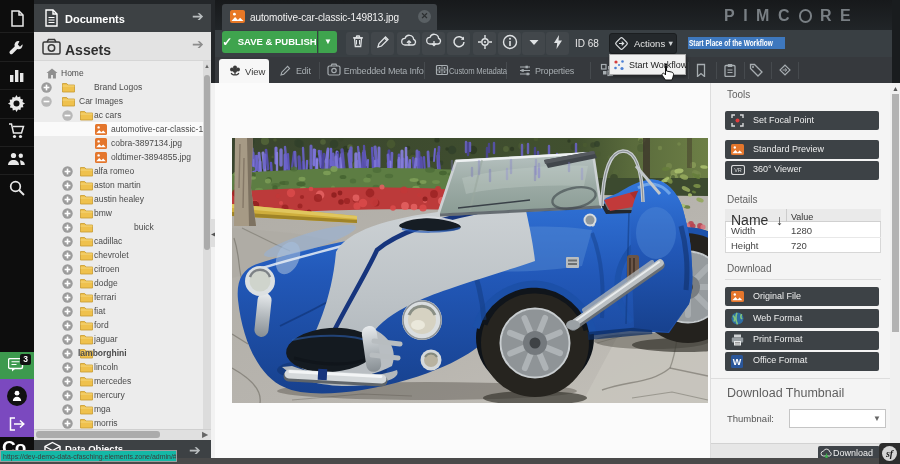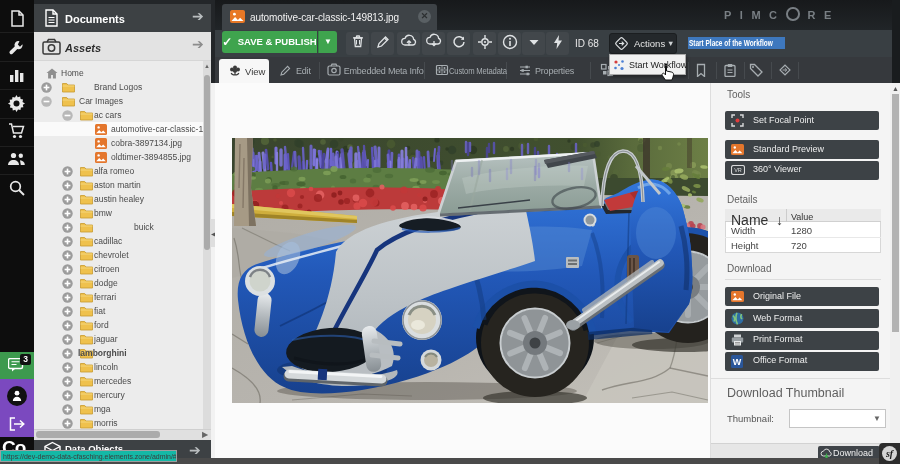--- a/index.html
+++ b/index.html
@@ -81,21 +81,21 @@
   <span class="abs" style="left:31px;top:9px;font-size:11px;font-weight:bold;">Documents</span>
   <span class="abs" style="left:158px;top:4px;font-size:14px;color:#b9bdbf;">➔</span>
 </div>
 
 <div class="abs" style="left:34px;top:32px;width:177px;height:29px;background:#e3e3e3;border-bottom:1px solid #d6d6d6;color:#2e2e2e;">
   <svg class="abs" style="left:8px;top:6px" width="19" height="17" viewBox="0 0 19 17">
       <rect x="1" y="4" width="17" height="12" rx="1.5" fill="none" stroke="#3a3a3a" stroke-width="1.5"></rect>
       <path d="M5 4l1.5-2.5h6L14 4" fill="none" stroke="#3a3a3a" stroke-width="1.5"></path>
       <circle cx="9.5" cy="10" r="3.2" fill="none" stroke="#3a3a3a" stroke-width="1.5"></circle>
     </svg>
-  <span class="abs" style="left:31px;top:10px;font-size:11px;font-weight:bold;font-style:italic;">Assets</span>
+  <span class="abs" style="left:31px;top:10px;font-size:14px;font-weight:bold;">Assets</span>
   <span class="abs" style="left:158px;top:4px;font-size:14px;color:#8d8d8d;">➔</span>
 </div>
 
 <div id="tree" class="abs" style="left:34px;top:61px;width:177px;height:368px;background:#ececec;overflow:hidden;font-size:8.5px;color:#4a4a4a;">
 <svg class="abs" style="left:12px;top:7.0px" width="12" height="11" viewBox="0 0 12 11">
       <path d="M6 0.5L0.5 5h1.6v5.5h3V7h1.8v3.5h3V5h1.6z" fill="#8f8f8f"></path>
     </svg>
 <span class="abs" style="left:27px;top:7.0px;">Home</span>
 <svg class="abs" style="left:7px;top:21.2px" width="11" height="11" viewBox="0 0 11 11">
       <circle cx="5.5" cy="5.5" r="5.2" fill="#9c9c9c"></circle>
@@ -362,21 +362,21 @@
 <div class="abs" style="left:222px;top:4px;width:215px;height:26px;background:#3e4347;border-radius:3px 3px 0 0;">
   <svg class="abs" style="left:8px;top:6px" width="15" height="13" viewBox="0 0 15 13">
       <rect width="15" height="13" rx="2" fill="#e87826"></rect>
       <circle cx="4.4" cy="4.2" r="1.4" fill="#fff"></circle>
       <path d="M1.5 11l3.6-4 2.8 3 2.2-2.2 3.4 3.2z" fill="#fff"></path>
     </svg>
   <span class="abs" style="left:28px;top:8px;font-size:10px;letter-spacing:-0.1px;color:#f2f2f2;white-space:nowrap;max-width:164px;overflow:hidden;">automotive-car-classic-149813.jpg</span>
   <span class="abs" style="left:196px;top:6px;width:13px;height:13px;background:#5a6064;border-radius:50%;color:#2c2f31;font-size:9px;font-weight:bold;text-align:center;line-height:13px;">✕</span>
 </div>
 
-<div class="abs" style="left:724px;top:7px;width:170px;height:16px;color:#797f84;font-weight:bold;font-size:11px;letter-spacing:8.5px;">PIMC<span style="display:inline-block;width:13.5px;height:13.5px;border:2.6px solid #797f84;border-radius:50%;margin:0 8px 0 0.5px;vertical-align:-1.5px;"></span>RE</div>
+<div class="abs" style="left:724px;top:7px;width:170px;height:16px;color:#797f84;font-weight:bold;font-size:16px;letter-spacing:8.5px;">PIMC<span style="display:inline-block;width:13.5px;height:13.5px;border:2.6px solid #797f84;border-radius:50%;margin:0 8px 0 0.5px;vertical-align:-1.5px;"></span>RE</div>
 
 <div class="abs" style="left:215px;top:30px;width:685px;height:27px;background:#393f43;"></div>
 <div id="toolbar" class="abs" style="left:215px;top:30px;width:685px;height:27px;">
 <div class="abs" style="left:7px;top:1px;width:95px;height:22px;background:#3fa44e;border-radius:3px 0 0 3px;color:#fff;font-size:9.5px;font-weight:bold;line-height:22px;text-align:center;white-space:nowrap;"><span style="font-size:12px;vertical-align:-1px;">✓</span>&nbsp; SAVE &amp; PUBLISH</div>
 <div class="abs" style="left:103px;top:1px;width:19px;height:22px;background:#3fa44e;border-left:1px solid #2f8a3e;border-radius:0 3px 3px 0;color:#fff;font-size:8px;text-align:center;line-height:22px;">▼</div>
 <div class="abs" style="left:130.5px;top:2px;width:23px;height:23px;background:#42474b;border-radius:3px;"></div>
 <div class="abs" style="left:155.5px;top:2px;width:23px;height:23px;background:#42474b;border-radius:3px;"></div>
 <div class="abs" style="left:181.5px;top:2px;width:23px;height:23px;background:#42474b;border-radius:3px;"></div>
 <div class="abs" style="left:206.5px;top:2px;width:23px;height:23px;background:#42474b;border-radius:3px;"></div>
 <div class="abs" style="left:231.5px;top:2px;width:23px;height:23px;background:#42474b;border-radius:3px;"></div>

